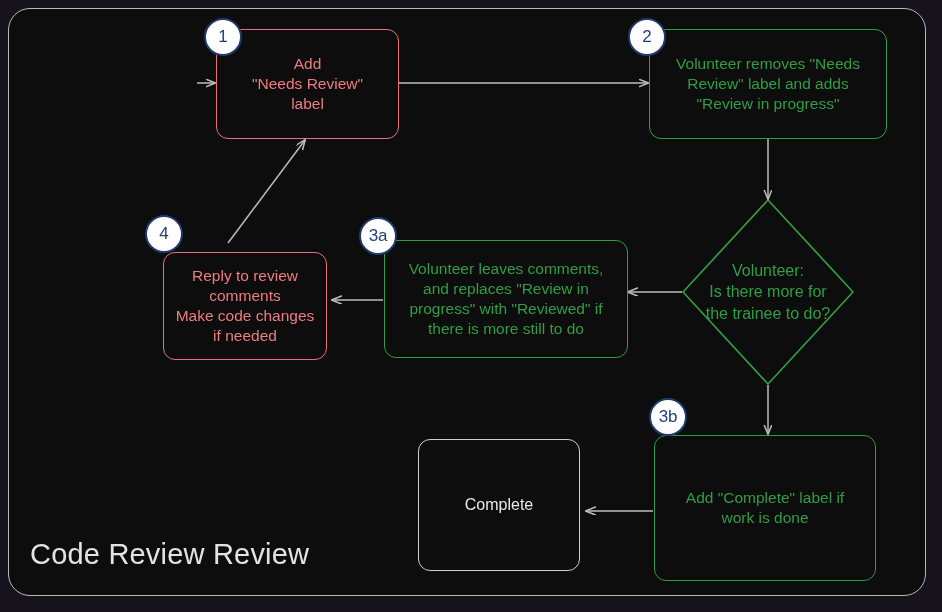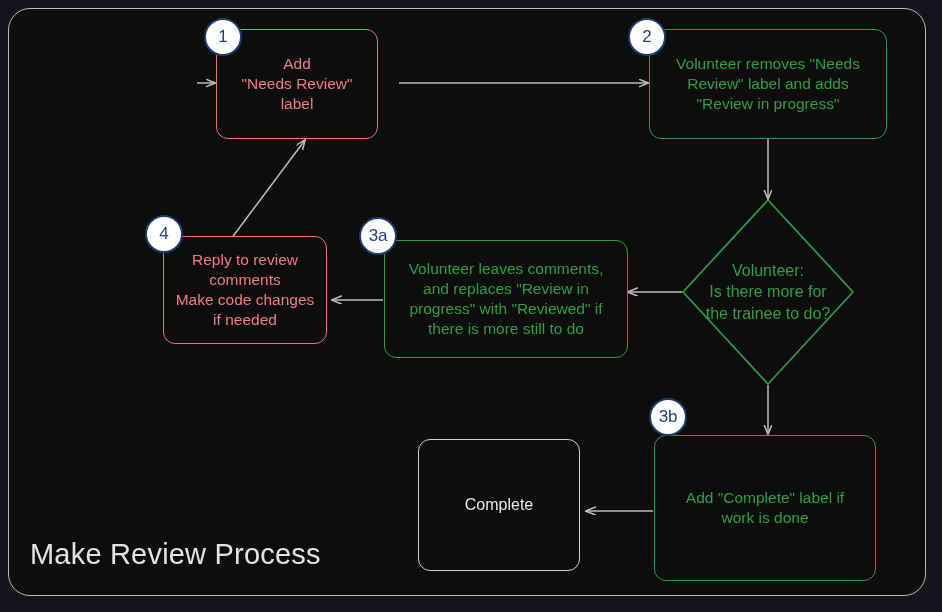--- a/index.html
+++ b/index.html
@@ -152,21 +152,21 @@
     <line x1="768" y1="385" x2="768" y2="434" stroke="#bdbdbd" stroke-width="1.5" marker-end="url(#arrow)"></line>
 
     <line x1="383" y1="300" x2="332" y2="300" stroke="#bdbdbd" stroke-width="1.5" marker-end="url(#arrow)"></line>
 
     <line x1="228" y1="243" x2="305" y2="140" stroke="#bdbdbd" stroke-width="1.5" marker-end="url(#arrow)"></line>
 
     <line x1="653" y1="511" x2="586" y2="511" stroke="#bdbdbd" stroke-width="1.5" marker-end="url(#arrow)"></line>
   </svg>
 
 
-  <div class="node red" style="left:216px; top:29px; width:162px; height:110px;">
+  <div class="node red" style="left:216px; top:29px; width:183px; height:110px;">
     <span class="node-text">Add
 "Needs Review"
 label</span>
   </div>
 
   <div class="node green" style="left:649px; top:29px; width:238px; height:110px;">
     <span class="node-text">Volunteer removes "Needs
 Review" label and adds
 "Review in progress"</span>
   </div>
@@ -177,21 +177,21 @@
 the trainee to do?</span>
   </div>
 
   <div class="node green" style="left:384px; top:240px; width:244px; height:118px;">
     <span class="node-text">Volunteer leaves comments,
 and replaces "Review in
 progress" with "Reviewed" if
 there is more still to do</span>
   </div>
 
-  <div class="node red" style="left:163px; top:236px; width:164px; height:108px;">
+  <div class="node red" style="left:163px; top:252px; width:164px; height:108px;">
     <span class="node-text">Reply to review
 comments
 Make code changes
 if needed</span>
   </div>
 
   <div class="node green" style="left:654px; top:435px; width:222px; height:146px;">
     <span class="node-text">Add "Complete" label if
 work is done</span>
   </div>
@@ -213,15 +213,15 @@
   </div>
 
   <div class="badge" style="left:649px; top:398px;">
     <span>3b</span>
   </div>
 
   <div class="badge" style="left:145px; top:215px;">
     <span>4</span>
   </div>
 
-  <div id="diagram-title">Make Review Process</div>
+  <div id="diagram-title">Code Review Review</div>
 
 </div>
 
 </body></html>

